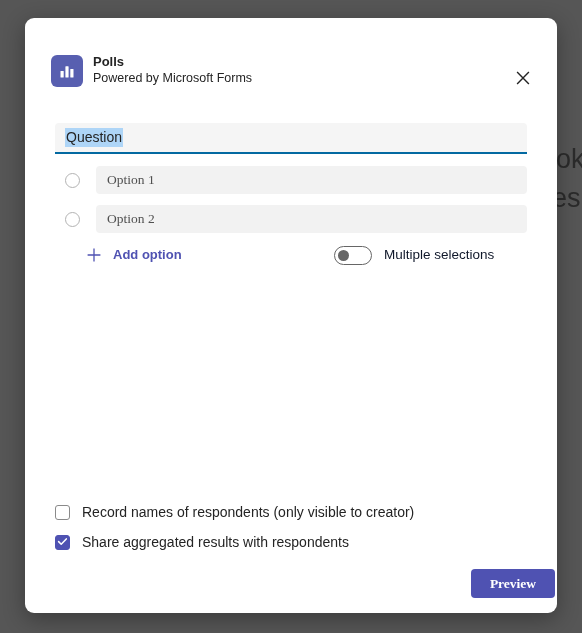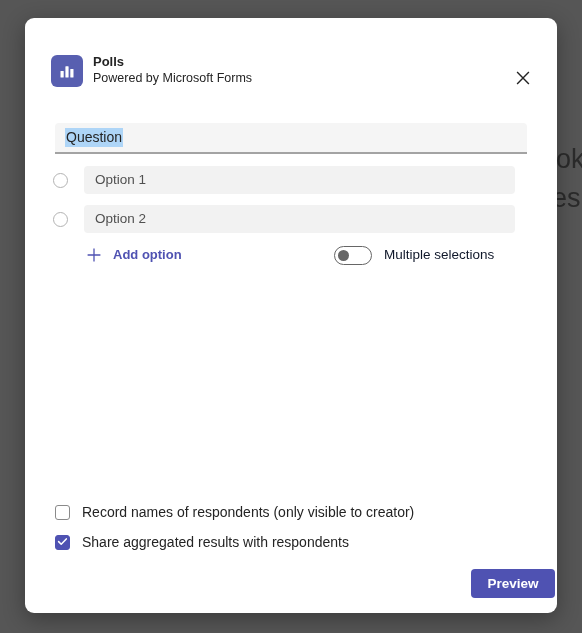--- a/index.html
+++ b/index.html
@@ -118,45 +118,46 @@
 
   
   .question-field {
     position: absolute;
     left: 30px;
     top: 29px;
     width: 472px;
     height: 31px;
     background: #f5f5f5;
     border: none;
-    border-bottom: 2px solid #a3a3a3;
+    border-bottom: 2px solid #0369a1;
     border-radius: 4px 4px 0 0;
     box-sizing: border-box;
     display: flex;
     align-items: center;
     padding-left: 10px;
     cursor: text;
   }
   .question-text {
     font-size: 14px;
     color: #242424;
     background: #aed5f7;
     line-height: 19px;
     padding: 0 1px;
     letter-spacing: 0px;
   }
 
   
   .option-row {
     position: absolute;
-    left: 18px;
+    left: 30px;
     width: 472px;
     height: 28px;
     display: flex;
     align-items: center;
+    font-family: Liberation Serif, serif;
   }
   .option-row-1 { top: 72px; }
   .option-row-2 { top: 111px; }
 
   .radio-circle {
     width: 15px;
     height: 15px;
     min-width: 15px;
     border-radius: 50%;
     border: 1px solid #b3b3b3;
@@ -295,21 +296,21 @@
   .preview-btn {
     position: absolute;
     left: 446px;
     top: 551px;
     width: 84px;
     height: 29px;
     background: #4f52b2;
     border: none;
     border-radius: 4px;
     color: #ffffff;
-    font-family: Liberation Sans, sans-serif;
+    font-family: Liberation Serif, serif;
     font-size: 13.5px;
     font-weight: bold;
     letter-spacing: 0px;
     cursor: pointer;
     padding: 0;
     display: flex;
     align-items: center;
     justify-content: center;
   }
 </style>

